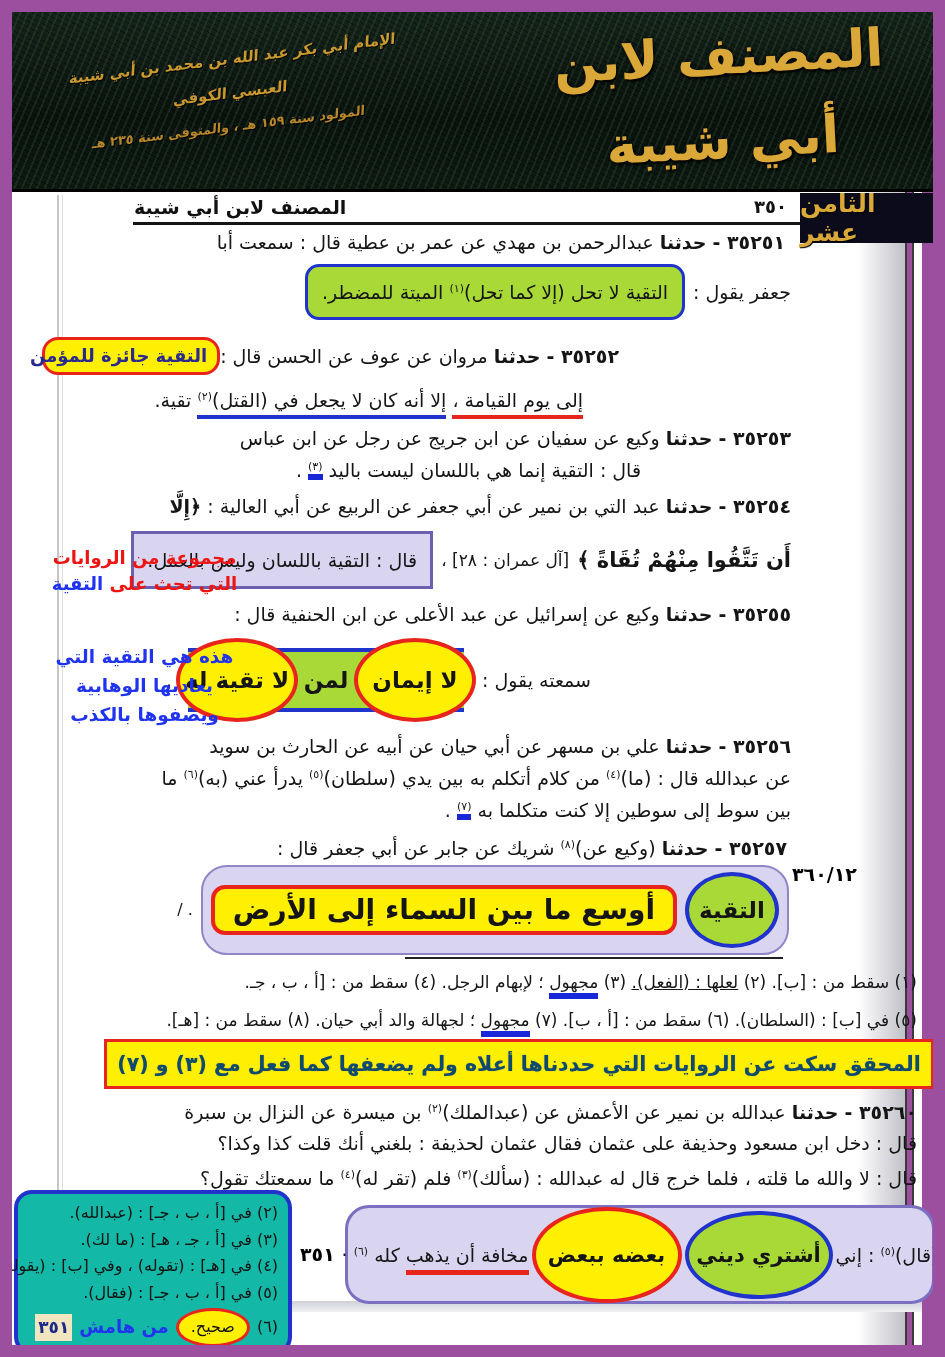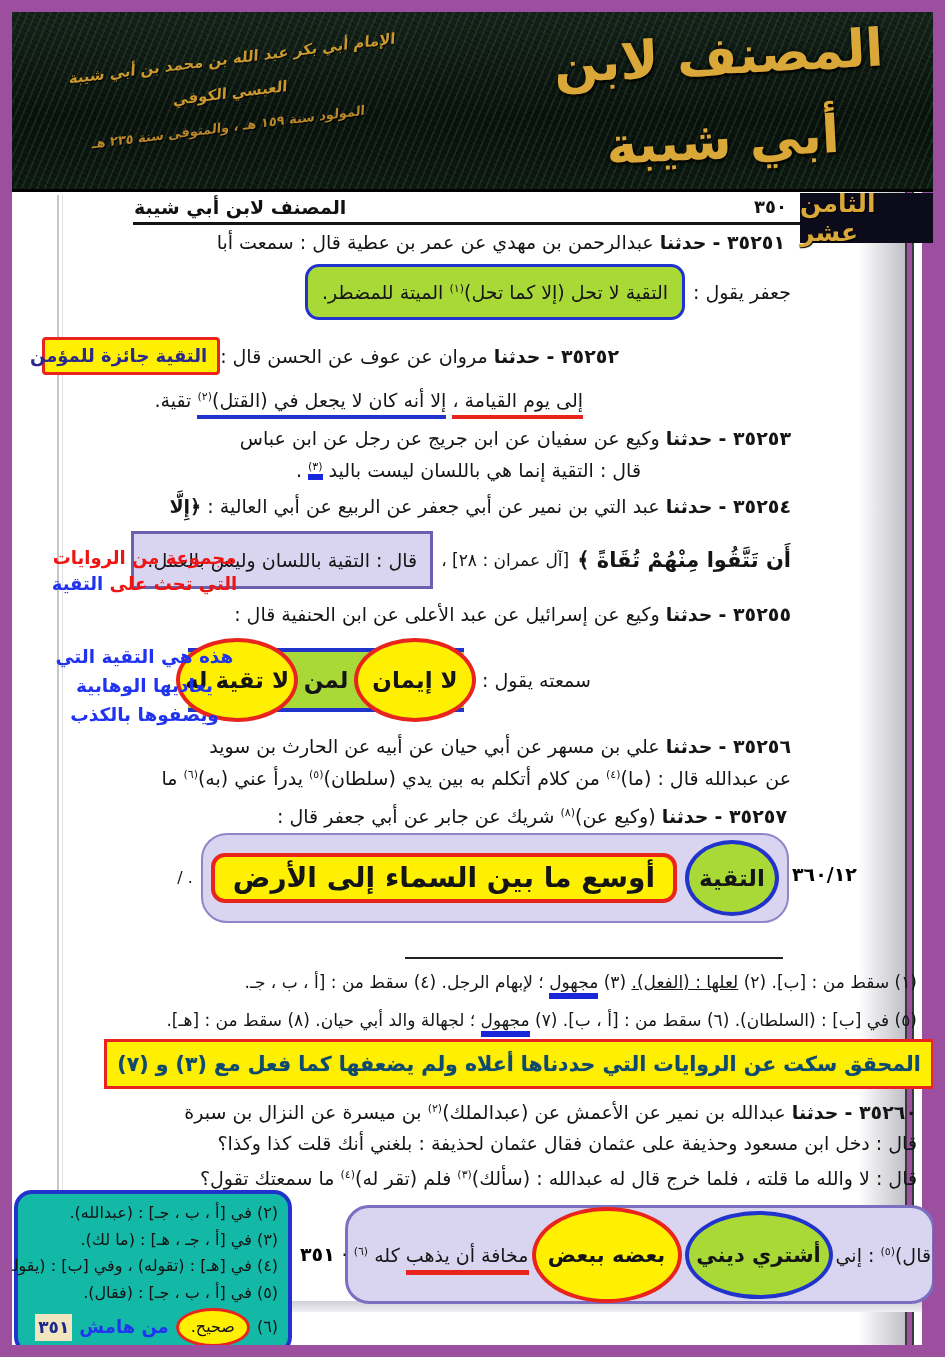--- a/index.html
+++ b/index.html
@@ -51,21 +51,21 @@
   .fs  { font-size:11px; vertical-align:super; line-height:0; }
   .row { display:flex; align-items:center; }
 
   .green-box { display:inline-block; background:#a8d937; border:3px solid #2033cc;
                border-radius:14px; padding:9px 14px; font-size:19px; white-space:nowrap; }
   .l1 { margin-right:6px; }
   .row2 { margin-top:4px; height:60px; }
   .row2 .pre { margin-left:8px; }
   .row3 { margin-top:6px; height:56px; justify-content:space-between; }
   .row3 .txt { margin-right:172px; }
-  .yellow-tag { background:#ffef00; border:3px solid #e8241c; border-radius:4px;
+  .yellow-tag { background:#ffef00; border:3px solid #e8241c; border-radius:16px;
                 color:#2a2a8e; font-weight:bold; font-size:18px; text-align:center;
                 padding:4px 10px; max-width:178px; line-height:24px; }
   .l4 { margin-right:208px; }
   .u-red  { border-bottom:4px solid #e8241c; padding-bottom:4px; }
   .u-blue { border-bottom:4px solid #2033cc; padding-bottom:4px; }
   .l5 { margin-top:6px; }
   .l6 { margin-right:150px; }
   .l7 { margin-top:4px; }
   .row8 { margin-top:2px; height:72px; }
   .quran { font-weight:bold; font-size:21px; margin-left:8px; }
@@ -246,20 +246,25 @@
       <span>علي بن مسهر عن أبي حيان عن أبيه عن الحارث بن سويد</span>
     </div>
 
     <div class="ln">
       <span>عن عبدالله قال : (ما)</span><sup class="fs">(٤)</sup>
       <span>من كلام أتكلم به بين يدي (سلطان)</span><sup class="fs">(٥)</sup>
       <span>يدرأ عني (به)</span><sup class="fs">(٦)</sup>
       <span>ما</span>
     </div>
 
+    <div class="ln">
+      <span>بين سوط إلى سوطين إلا كنت متكلما به</span>
+      <sup class="fs u-blue-box">(٧)</sup>
+      <span>.</span>
+    </div>
 
     <div class="ln l14">
       <span class="b">٣٥٢٥٧ -</span>
       <span class="b">حدثنا</span>
       <span>(وكيع عن)</span><sup class="fs">(٨)</sup>
       <span>شريك عن جابر عن أبي جعفر قال :</span>
     </div>
 
     <div class="ln row row15">
       <span class="big-lav">

